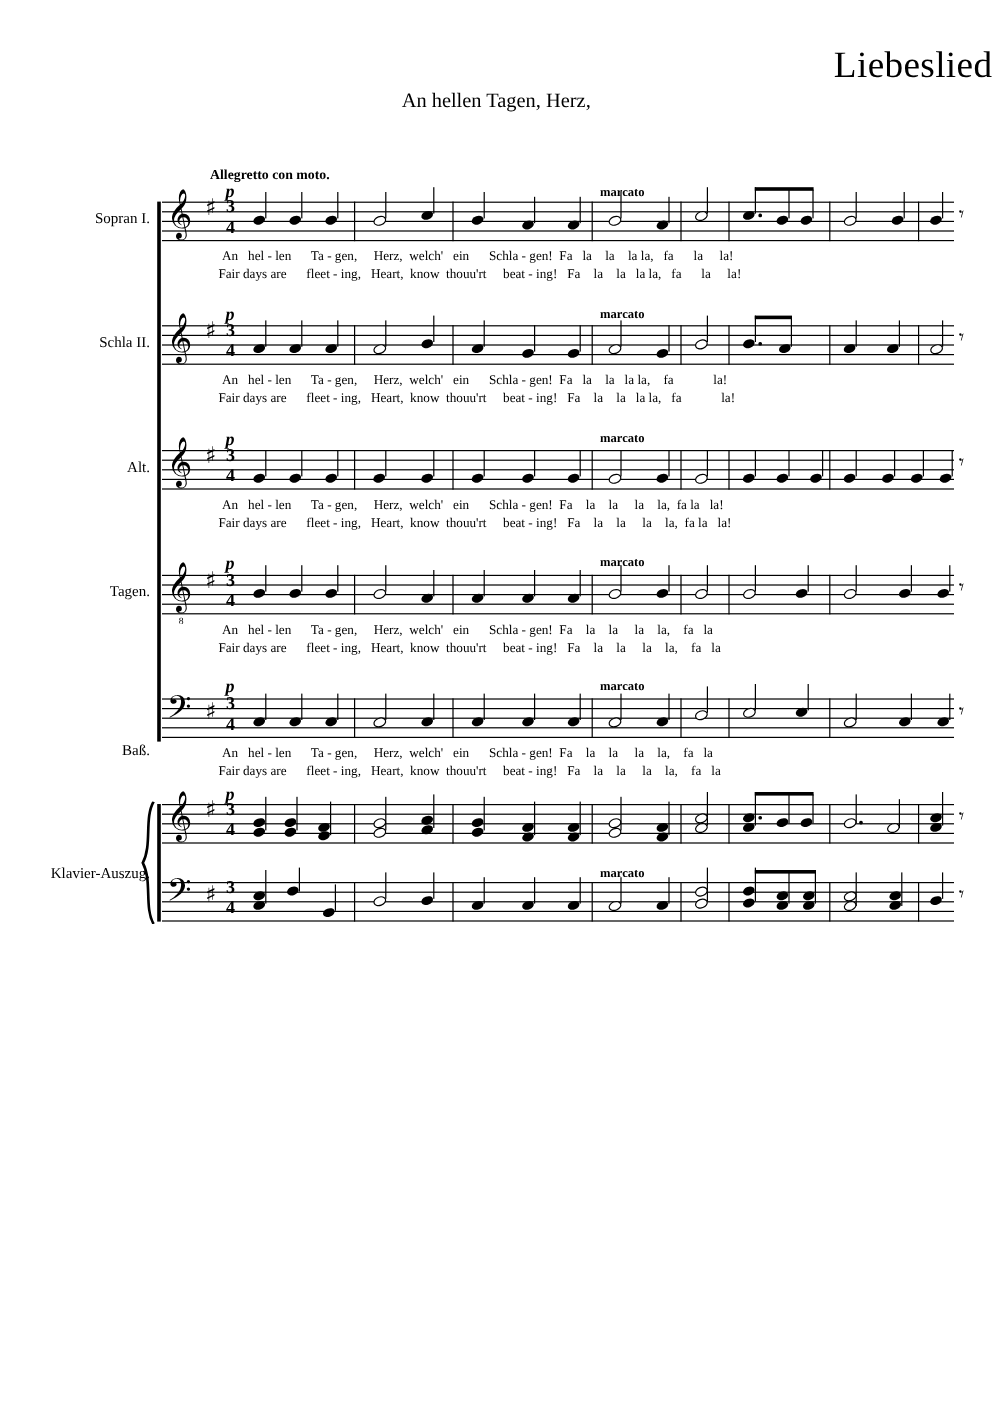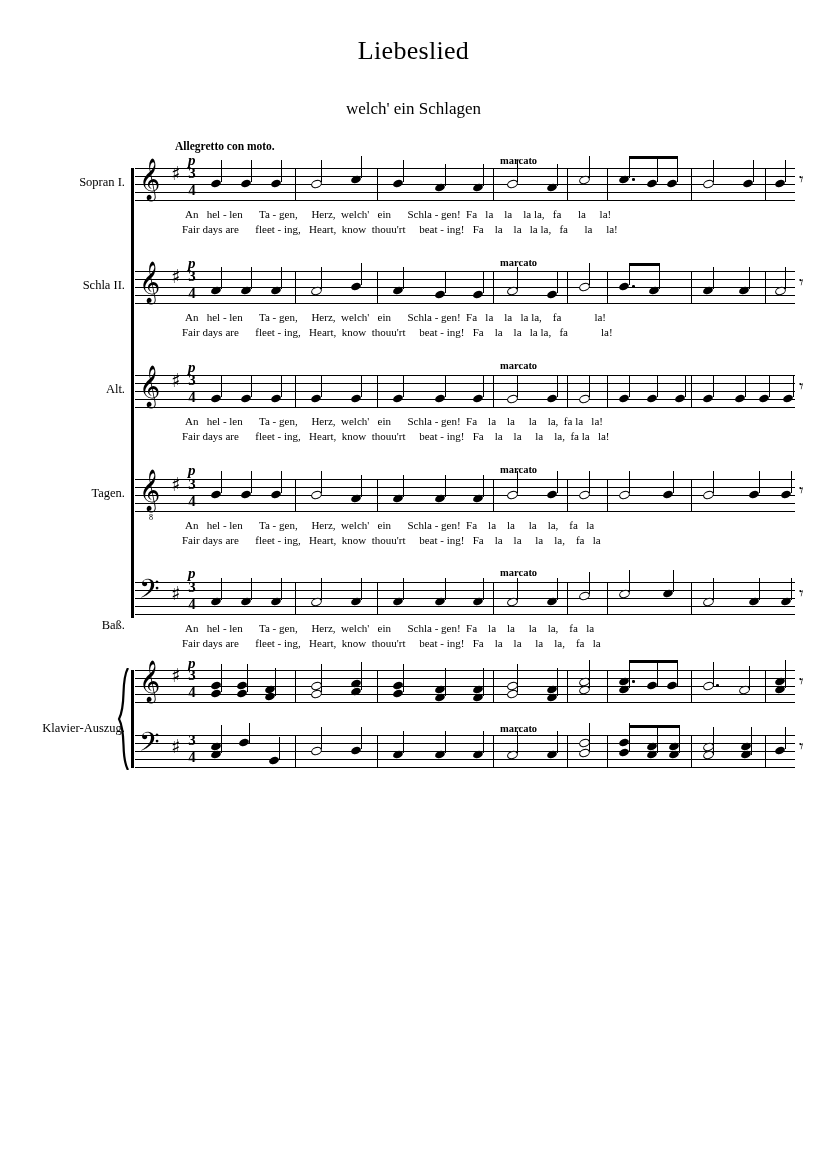--- a/index.html
+++ b/index.html
@@ -8,22 +8,22 @@
     background:#ffffff;
     font-family:"Liberation Serif", serif;
     color:#000;
     position:relative;
     overflow:hidden;
   }
   .page{position:relative;width:827px;height:1169px;}
 
   
   .title{
-    position:absolute;top:36px;left:0;width:827px;text-align:center;
-    font-size:26px;letter-spacing:.3px;
+    position:absolute;top:36px;left:0;width:827px;text-align:right;
+    font-size:31px;letter-spacing:.3px;
   }
   .subtitle1{
     position:absolute;top:74px;left:0;width:827px;text-align:center;
     font-size:17px;
   }
   .subtitle2{
     position:absolute;top:99px;left:0;width:827px;text-align:center;
     font-size:17px;
   }
   .composer{
@@ -87,21 +87,21 @@
   .footer2{
     position:absolute;top:1080px;left:0;width:827px;text-align:center;font-size:10.5px;
   }
 </style>
 </head>
 <body>
 
 <div class="page">
 
   <div class="title">Liebeslied</div>
-  <div class="subtitle2">welch' ein Schlagen</div>
+  <div class="subtitle1">An hellen Tagen, Herz,</div>
   <div class="tempo">Allegretto con moto.</div>
 
   <div class="sysbar" style="top:168px;height:450px;"></div>
   <div class="sysbar" style="top:670px;height:98px;"></div>
 
   <div style="position:absolute;left:115px;top:668px;width:16px;height:102px;">
     <svg width="16" height="102" viewBox="0 0 16 102">
       <path d="M13 0 C5 14, 12 36, 4 51 C12 66, 5 88, 13 102" stroke="#000" stroke-width="2.2" fill="none"></path>
     </svg>
   </div>

